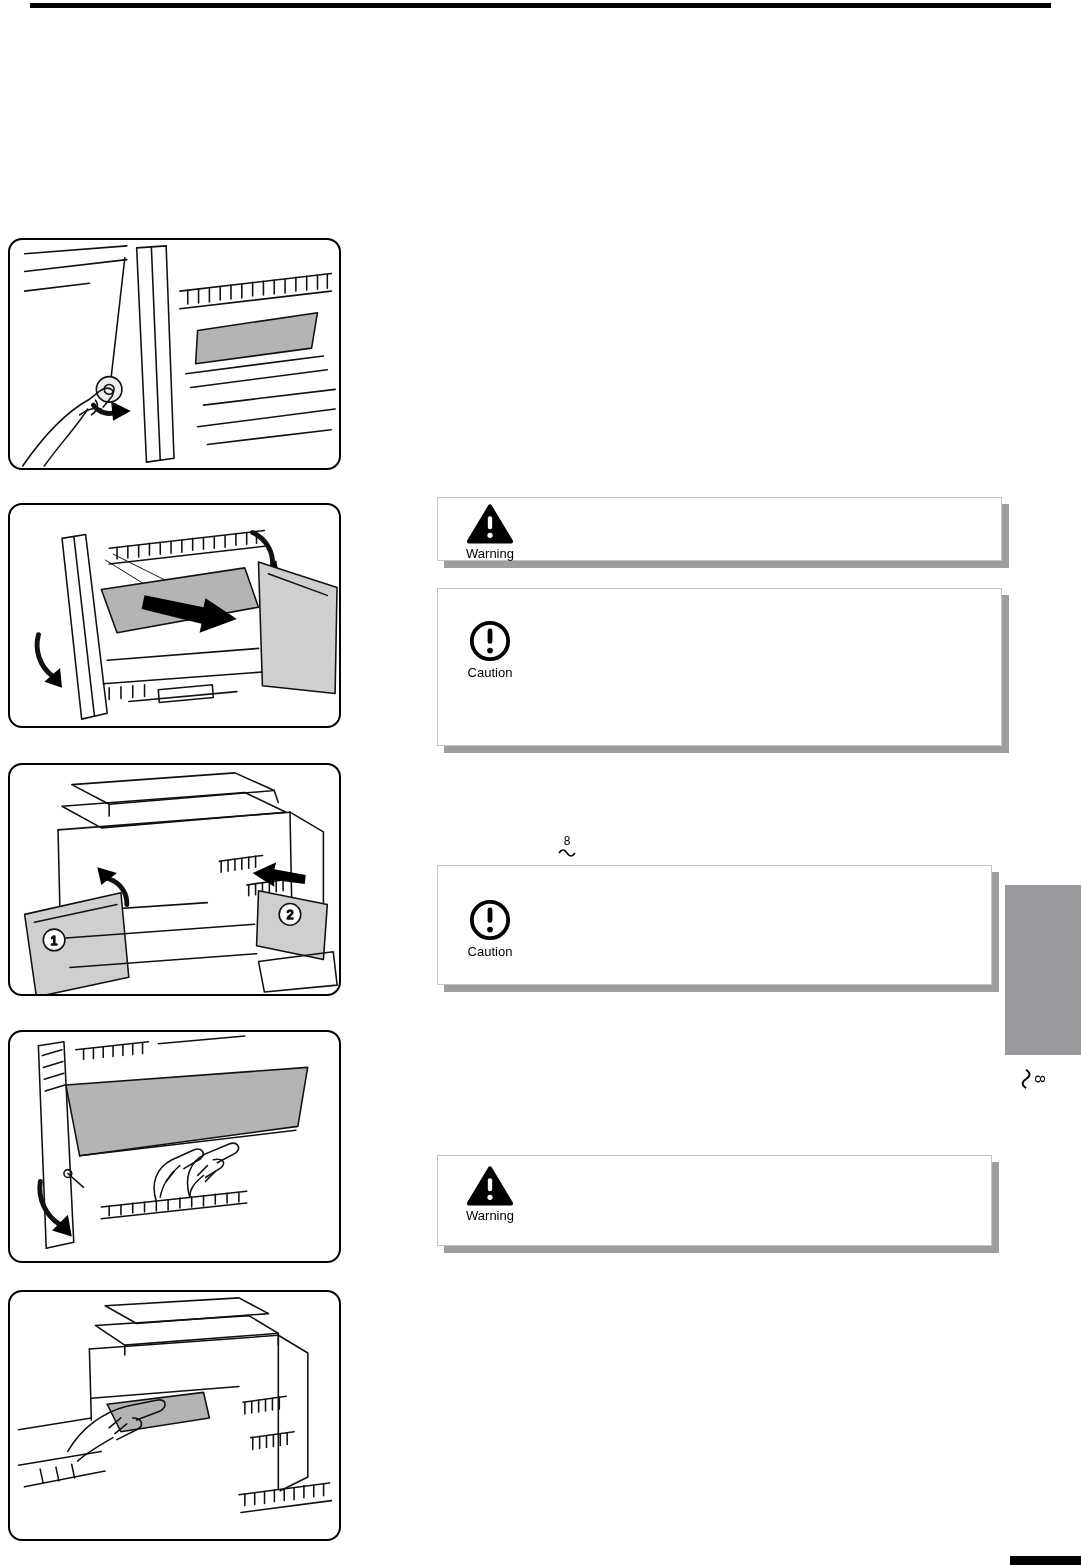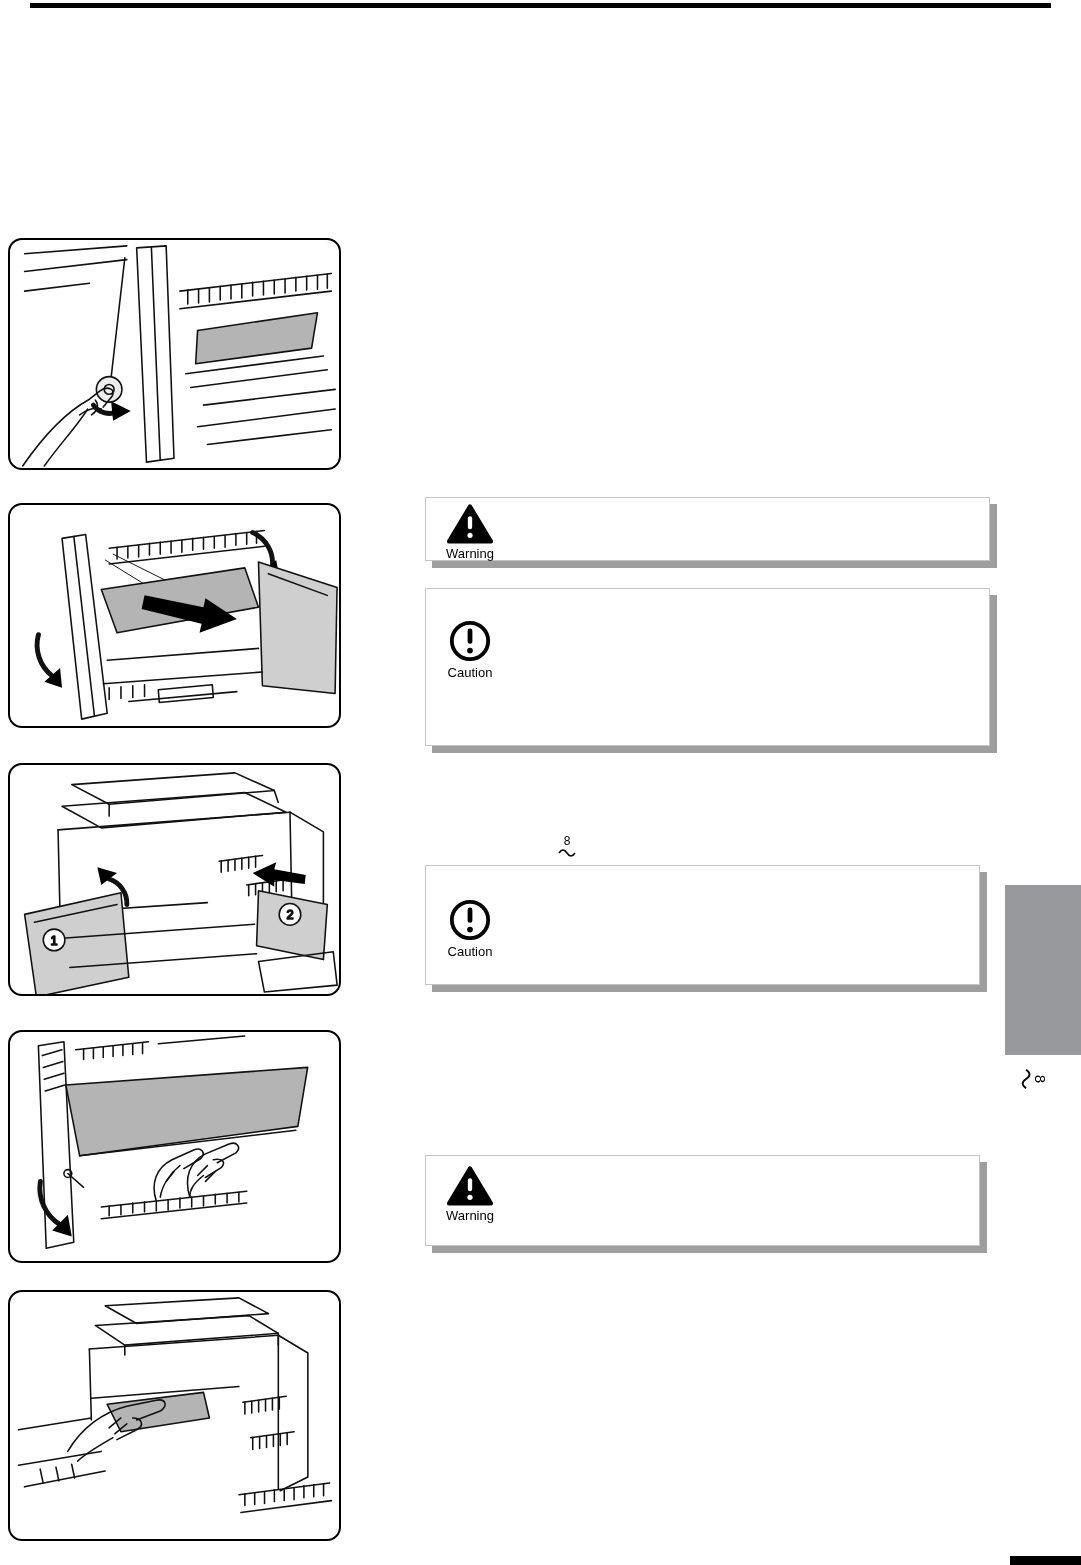--- a/index.html
+++ b/index.html
@@ -10,24 +10,24 @@
 
   .top-rule { left:30px; top:3px; width:1021px; height:5px; background:#000; }
 
   .figure-box {
     left:8px; width:333px;
     border:2.5px solid #000; border-radius:14px; background:#fff; overflow:hidden;
   }
   .figure-box svg { width:100%; height:100%; display:block; }
 
   .callout {
-    left:425px; background:#fff;
+    left:437px; background:#fff;
     border:1px solid #c4c4c4;
     box-shadow:7px 7px 0 0 #9e9e9e;
-    display:flex; align-items:flex-start; padding:4px 12px;
+    display:flex; align-items:flex-start; padding:4px 20px;
   }
   .icon-stack { display:flex; flex-direction:column; align-items:center; width:64px; }
   .icon-label { font-size:13px; line-height:15px; margin-top:2px; white-space:nowrap; }
 
   .chapter-tab { left:1005px; top:885px; width:76px; height:170px; background:#97999c; }
   .footer-bar { left:1010px; top:1556px; width:71px; height:9px; background:#000; }
 
   .side-symbol { left:1020px; top:1064px; width:26px; height:30px; transform:rotate(90deg); }
   .inline-symbol { left:556px; top:834px; width:22px; height:26px; }
 

